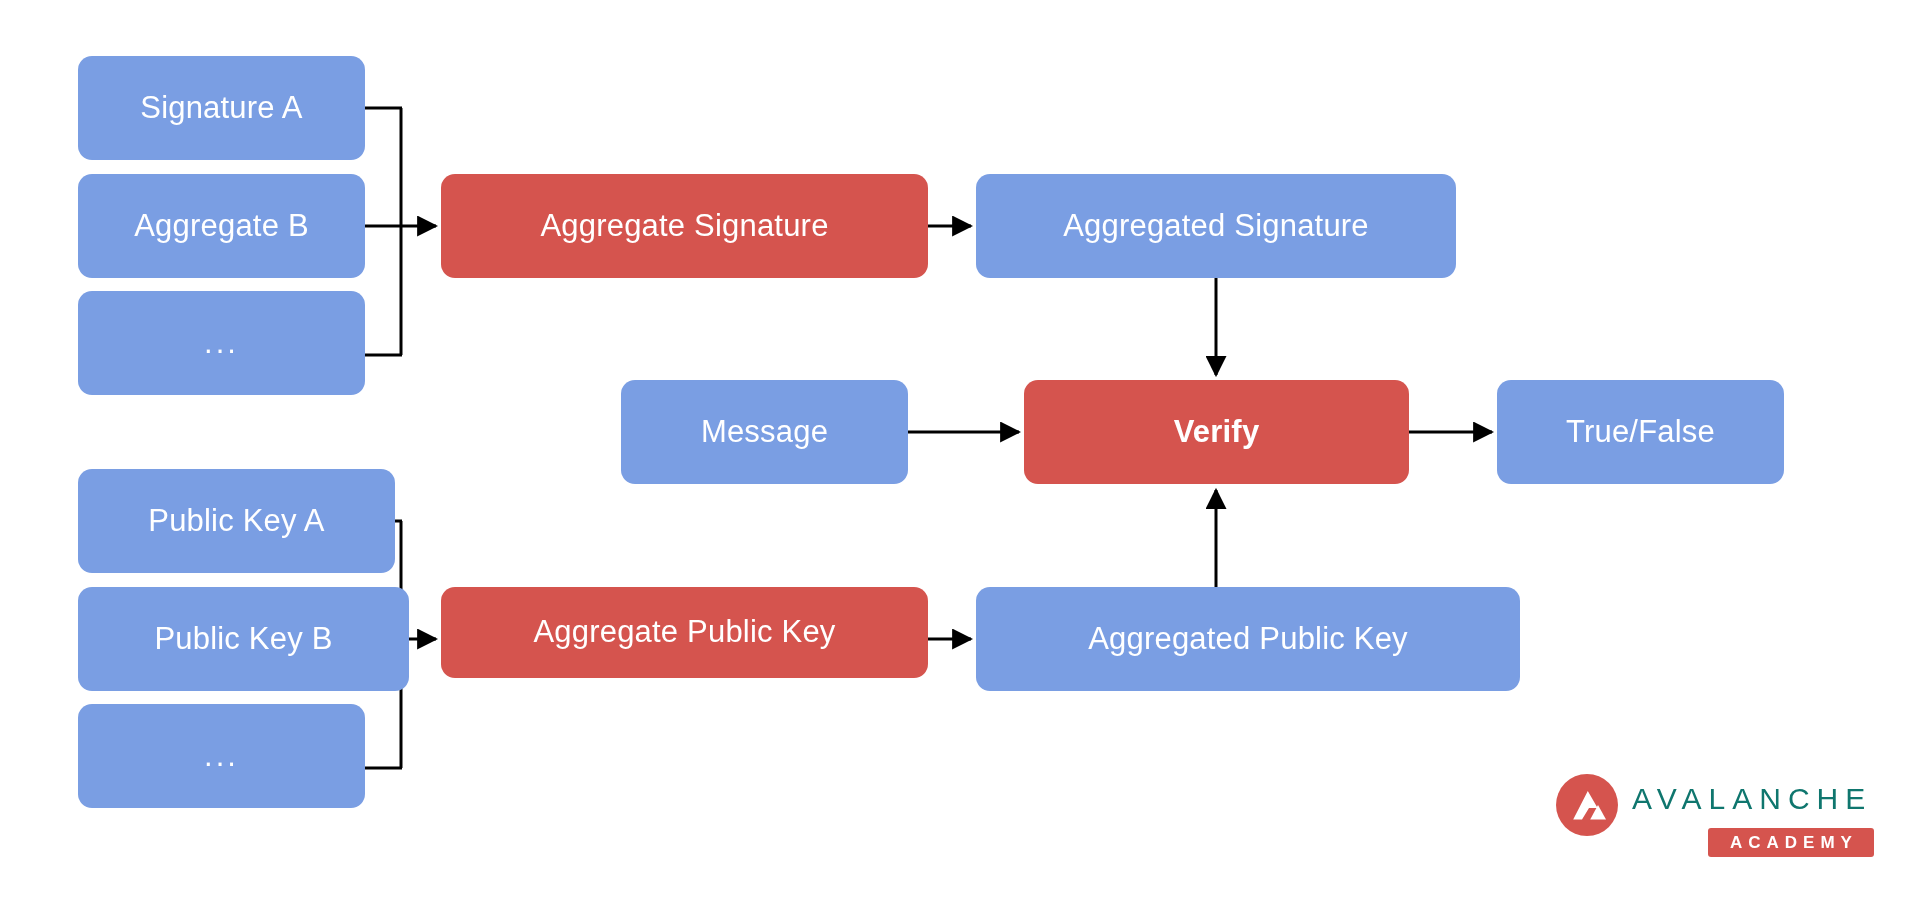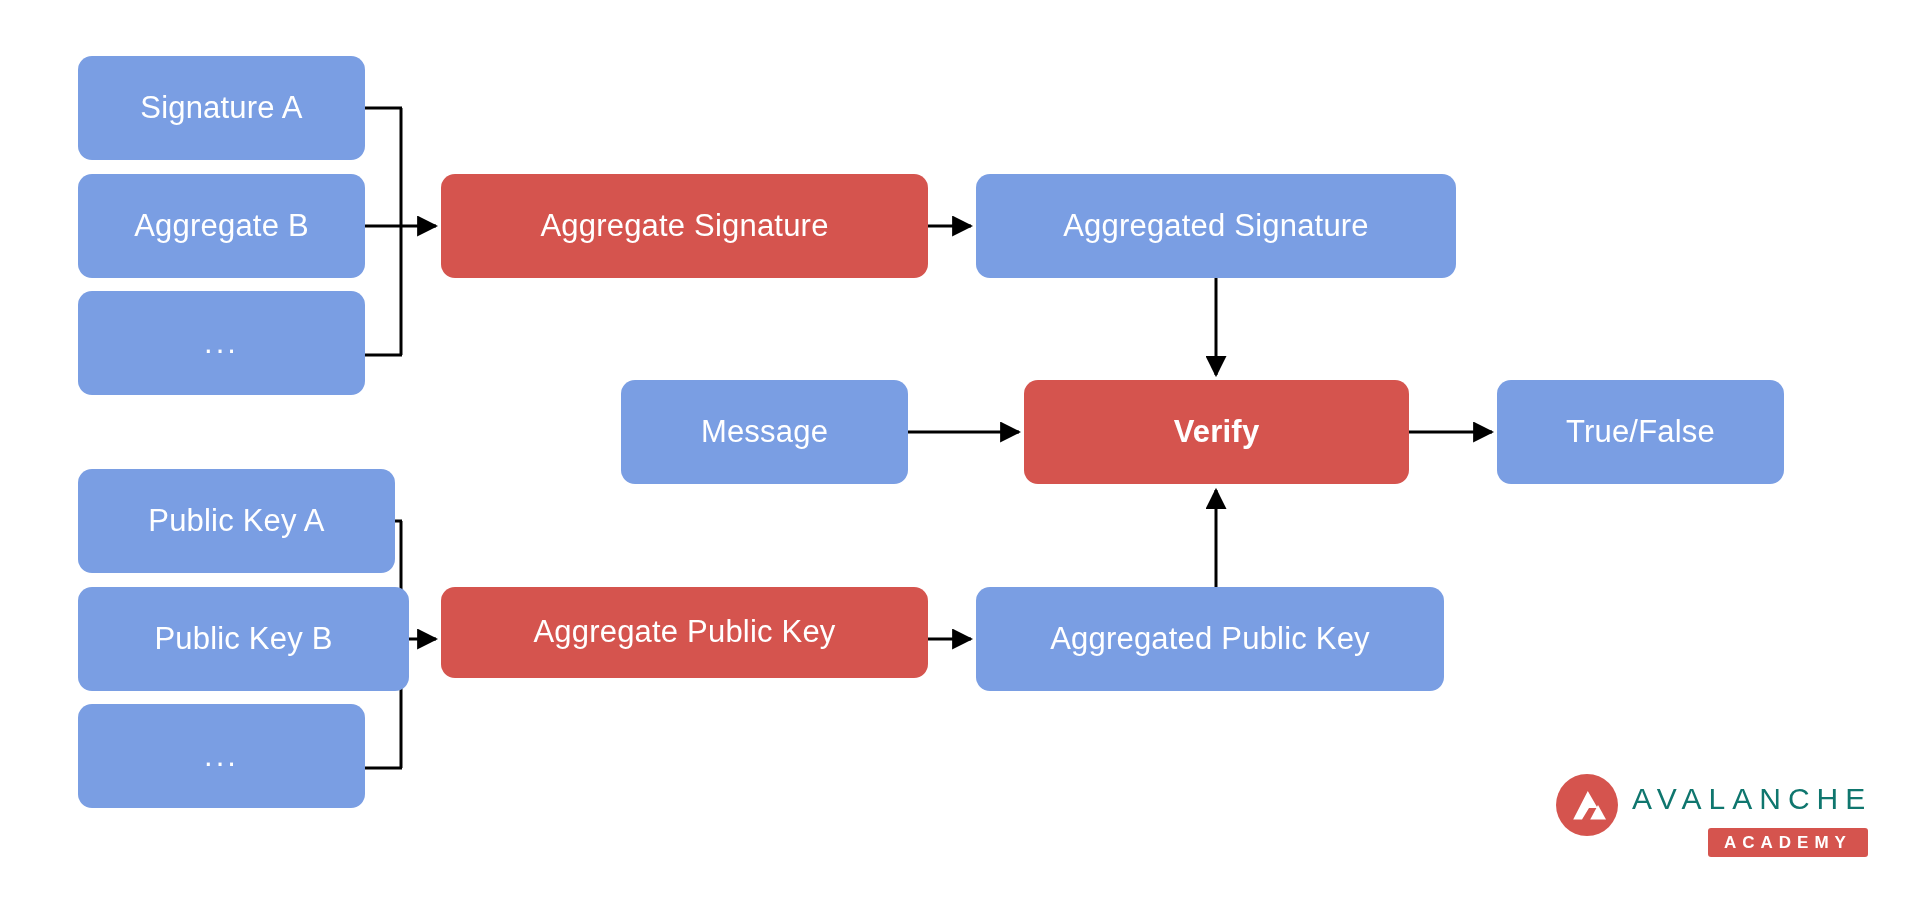--- a/index.html
+++ b/index.html
@@ -84,21 +84,21 @@
   }
   #logo-academy-chip {
     position: absolute;
     left: 152px;
     top: 62px;
     background: #d5544e;
     color: #ffffff;
     font-size: 17px;
     font-weight: 700;
     letter-spacing: 6px;
-    padding: 6px 16px 6px 16px;
+    padding: 6px 16px 6px 22px;
     border-radius: 3px;
     line-height: 1;
     white-space: nowrap;
   }
 </style>
 </head>
 <body>
 
 <div id="canvas">
 
@@ -158,21 +158,21 @@
   <div class="node blue" style="left:1497px; top:380px; width:287px; height:104px;">True/False</div>
 
   <div class="node blue" style="left:78px; top:469px; width:317px; height:104px;">Public Key A</div>
 
   <div class="node blue" style="left:78px; top:587px; width:331px; height:104px;">Public Key B</div>
 
   <div class="node blue ellipsis" style="left:78px; top:704px; width:287px; height:104px;">...</div>
 
   <div class="node red" style="left:441px; top:587px; width:487px; height:91px;">Aggregate Public Key</div>
 
-  <div class="node blue" style="left:976px; top:587px; width:468px; height:104px;">Aggregated Public Key</div>
+  <div class="node blue" style="left:976px; top:587px; width:544px; height:104px;">Aggregated Public Key</div>
 
   <div id="logo">
     <div id="logo-mark">
       <svg width="62" height="62" viewBox="0 0 62 62">
         <path d="M31.8 17.0 L41.6 34.0 L33.0 34.0 L26.0 45.5 L17.2 45.5 Z" fill="#ffffff"></path>
         <path d="M42.0 31.0 L50.0 45.5 L34.2 45.5 Z" fill="#ffffff"></path>
       </svg>
     </div>
     <div id="logo-wordmark">AVALANCHE</div>
     <div id="logo-academy-chip">ACADEMY</div>

